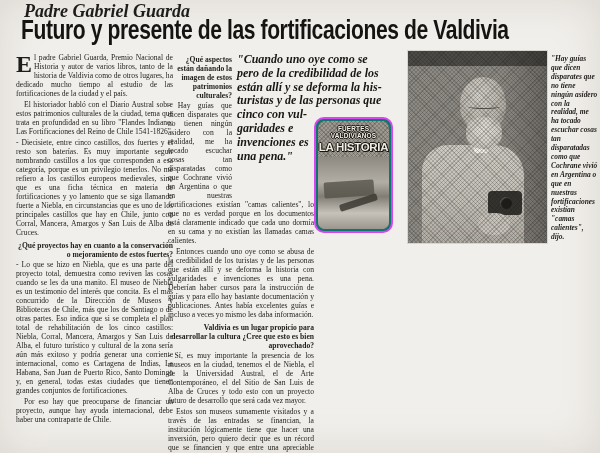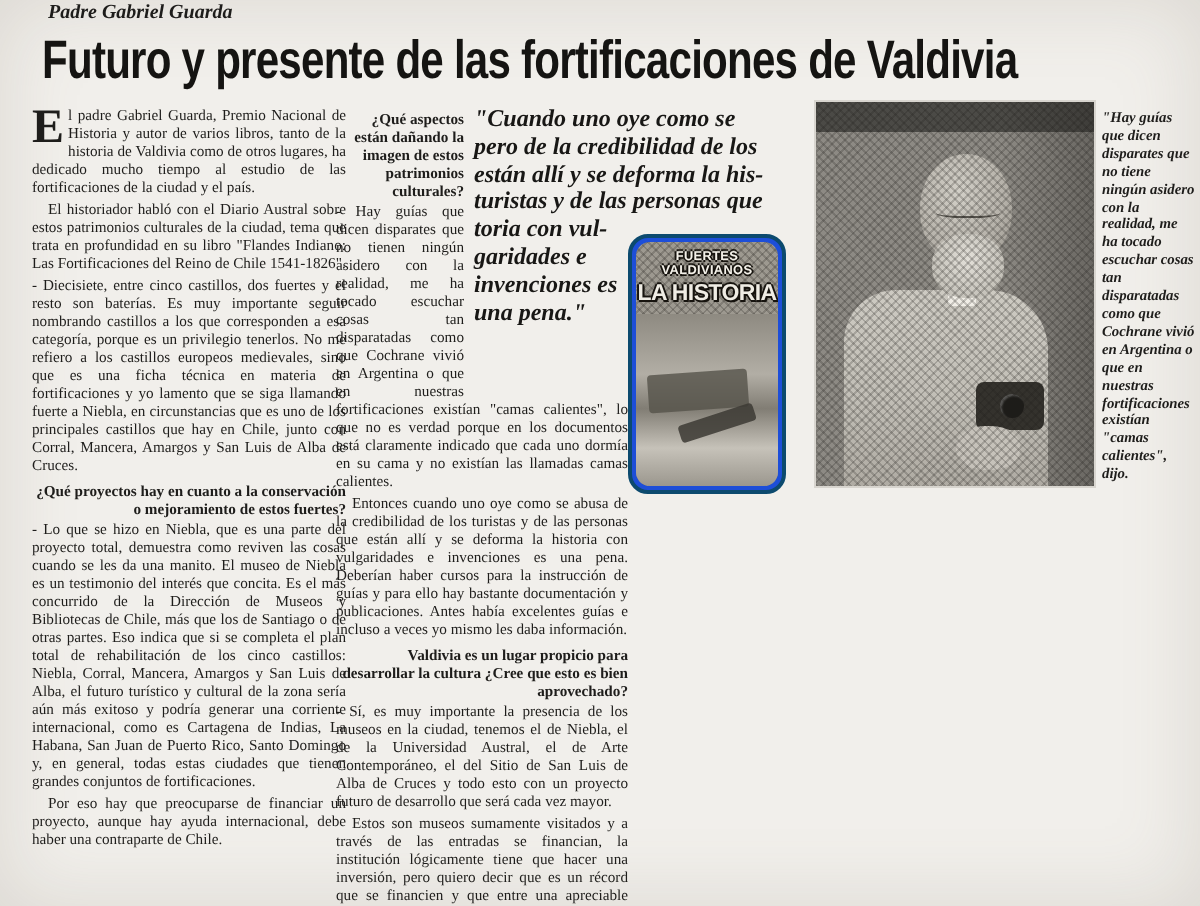--- a/index.html
+++ b/index.html
@@ -4,40 +4,40 @@
 <style>
   html,body{margin:0;padding:0;background:#888;}
   .paper{position:relative;width:600px;height:453px;background:#f1efeb;overflow:hidden;
          font-family:"Liberation Serif",serif;color:#1e1d1b;margin:0 auto;
          box-shadow:inset 0 0 40px rgba(120,110,95,.18);}
   
   .margin-note{position:absolute;left:1px;bottom:-2px;transform:rotate(-90deg);transform-origin:left bottom;
          width:452px;height:17px;display:flex;align-items:center;
          font-family:"DejaVu Serif",serif;font-style:italic;font-size:12px;color:#6b6259;
          letter-spacing:1px;white-space:nowrap;}
-  .kicker{position:absolute;left:24px;top:1px;font-weight:bold;font-style:italic;font-size:10px;}
+  .kicker{position:absolute;left:24px;top:1px;font-weight:bold;font-style:italic;font-size:18px;}
   .headline-wrap{position:absolute;left:21px;top:15px;width:760px;transform:scaleX(.78);transform-origin:left top;}
   .headline{font-family:"Liberation Sans",sans-serif;font-weight:bold;font-size:27px;
          letter-spacing:-.5px;white-space:nowrap;color:#151412;}
   
   .col{position:absolute;font-size:7.6px;line-height:9px;text-align:justify;overflow:hidden;}
   .col1{left:16px;top:53px;width:157px;height:400px;}
   .col2{left:168px;top:55px;width:146px;height:397px;}
   .para{margin:0 0 2px 0;}
   .indent{text-indent:8px;}
   .q{font-weight:bold;margin:4px 0 1px 0;text-align:right;}
   .dropcap{float:left;font-size:24px;line-height:20px;font-weight:bold;padding:1px 2px 0 0;}
   .quote-spacer{float:right;width:82px;height:141px;}
   
   .pullquote{position:absolute;left:237px;top:53px;width:158px;
          font-weight:bold;font-style:italic;font-size:12px;line-height:13.8px;color:#181715;}
   .pullquote div{white-space:nowrap;}
   
-  .inset{position:absolute;left:314px;top:117px;width:79px;height:130px;border:2px solid #0c4a6e;
-         border-radius:10px;background:#1d4ed8;padding:2px;box-sizing:border-box;}
+  .inset{position:absolute;left:314px;top:117px;width:79px;height:116px;border:2px solid #d946ef;
+         border-radius:10px;background:#0f766e;padding:2px;box-sizing:border-box;}
   .inset-inner{width:100%;height:100%;border-radius:7px;overflow:hidden;background:#9d9990;
          background-image:repeating-linear-gradient(45deg,rgba(35,32,28,.22) 0 1px,transparent 1px 3px),
                           repeating-linear-gradient(-45deg,rgba(35,32,28,.22) 0 1px,transparent 1px 3px);
          display:flex;flex-direction:column;align-items:center;text-align:center;}
   .inset-kicker{margin-top:4px;font-family:"Liberation Sans",sans-serif;font-weight:bold;font-size:6.4px;
          color:#f4f1e9;text-shadow:1px 0 #17140f,-1px 0 #17140f,0 1px #17140f,0 -1px #17140f;letter-spacing:.2px;}
   .inset-title{font-family:"Liberation Sans",sans-serif;font-weight:bold;font-size:11.5px;line-height:12.5px;
          color:#efece4;text-shadow:1px 0 #17140f,-1px 0 #17140f,0 1px #17140f,0 -1px #17140f,1px 1px #17140f;
          letter-spacing:-.3px;margin-top:2px;}
   .inset-fort{flex:1;width:100%;margin-top:3px;position:relative;
@@ -105,21 +105,21 @@
     <p class="q">Valdivia es un lugar propicio para desarrollar la cultura ¿Cree que esto es bien aprovechado?</p>
     <p class="para">- Sí, es muy importante la presencia de los museos en la ciudad, tenemos el de Niebla, el de la Universidad Austral, el de Arte Contemporáneo, el del Sitio de San Luis de Alba de Cruces y todo esto con un proyecto futuro de desarrollo que será cada vez mayor.</p>
     <p class="para indent">Estos son museos sumamente visitados y a través de las entradas se financian, la institución lógicamente tiene que hacer una inversión, pero quiero decir que es un récord que se financien y que entre una apreciable cantidad de dinero, especialmente en los meses de verano.</p>
   </div>
 
   <div class="pullquote">
     <div>"Cuando uno oye como se</div>
     <div>pero de la credibilidad de los</div>
     <div>están allí y se deforma la his-</div>
     <div>turistas y de las personas que</div>
-    <div>toria con vul-</div>
+    <div>cinco con vul-</div>
     <div>garidades e</div>
     <div>invenciones es</div>
     <div>una pena."</div>
   </div>
 
   <div class="inset">
     <div class="inset-inner">
       <div class="inset-kicker">FUERTES VALDIVIANOS</div>
       <div class="inset-title">LA HISTORIA</div>
       <div class="inset-fort">

